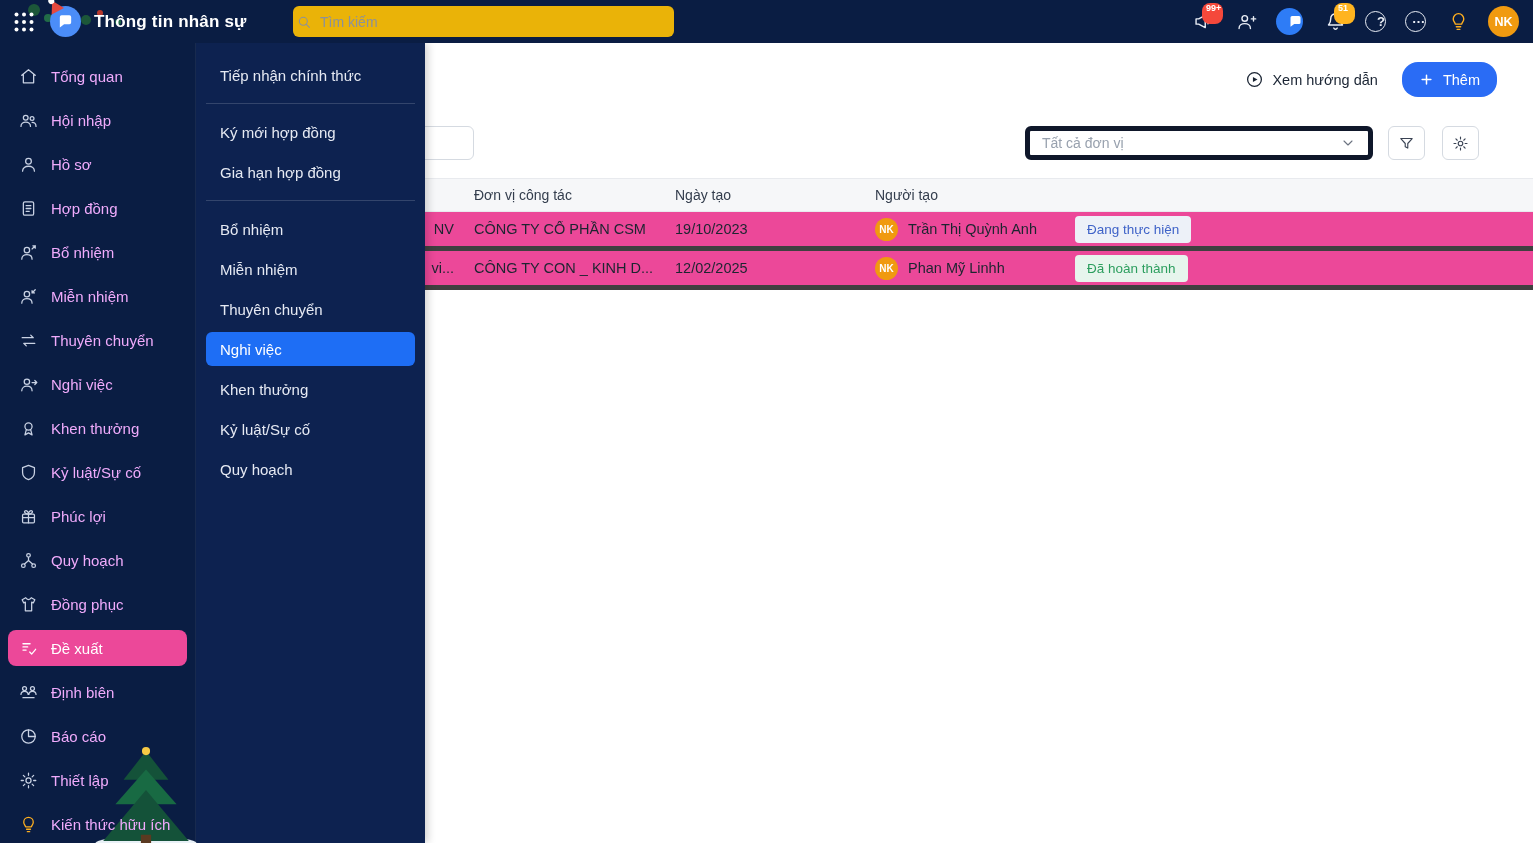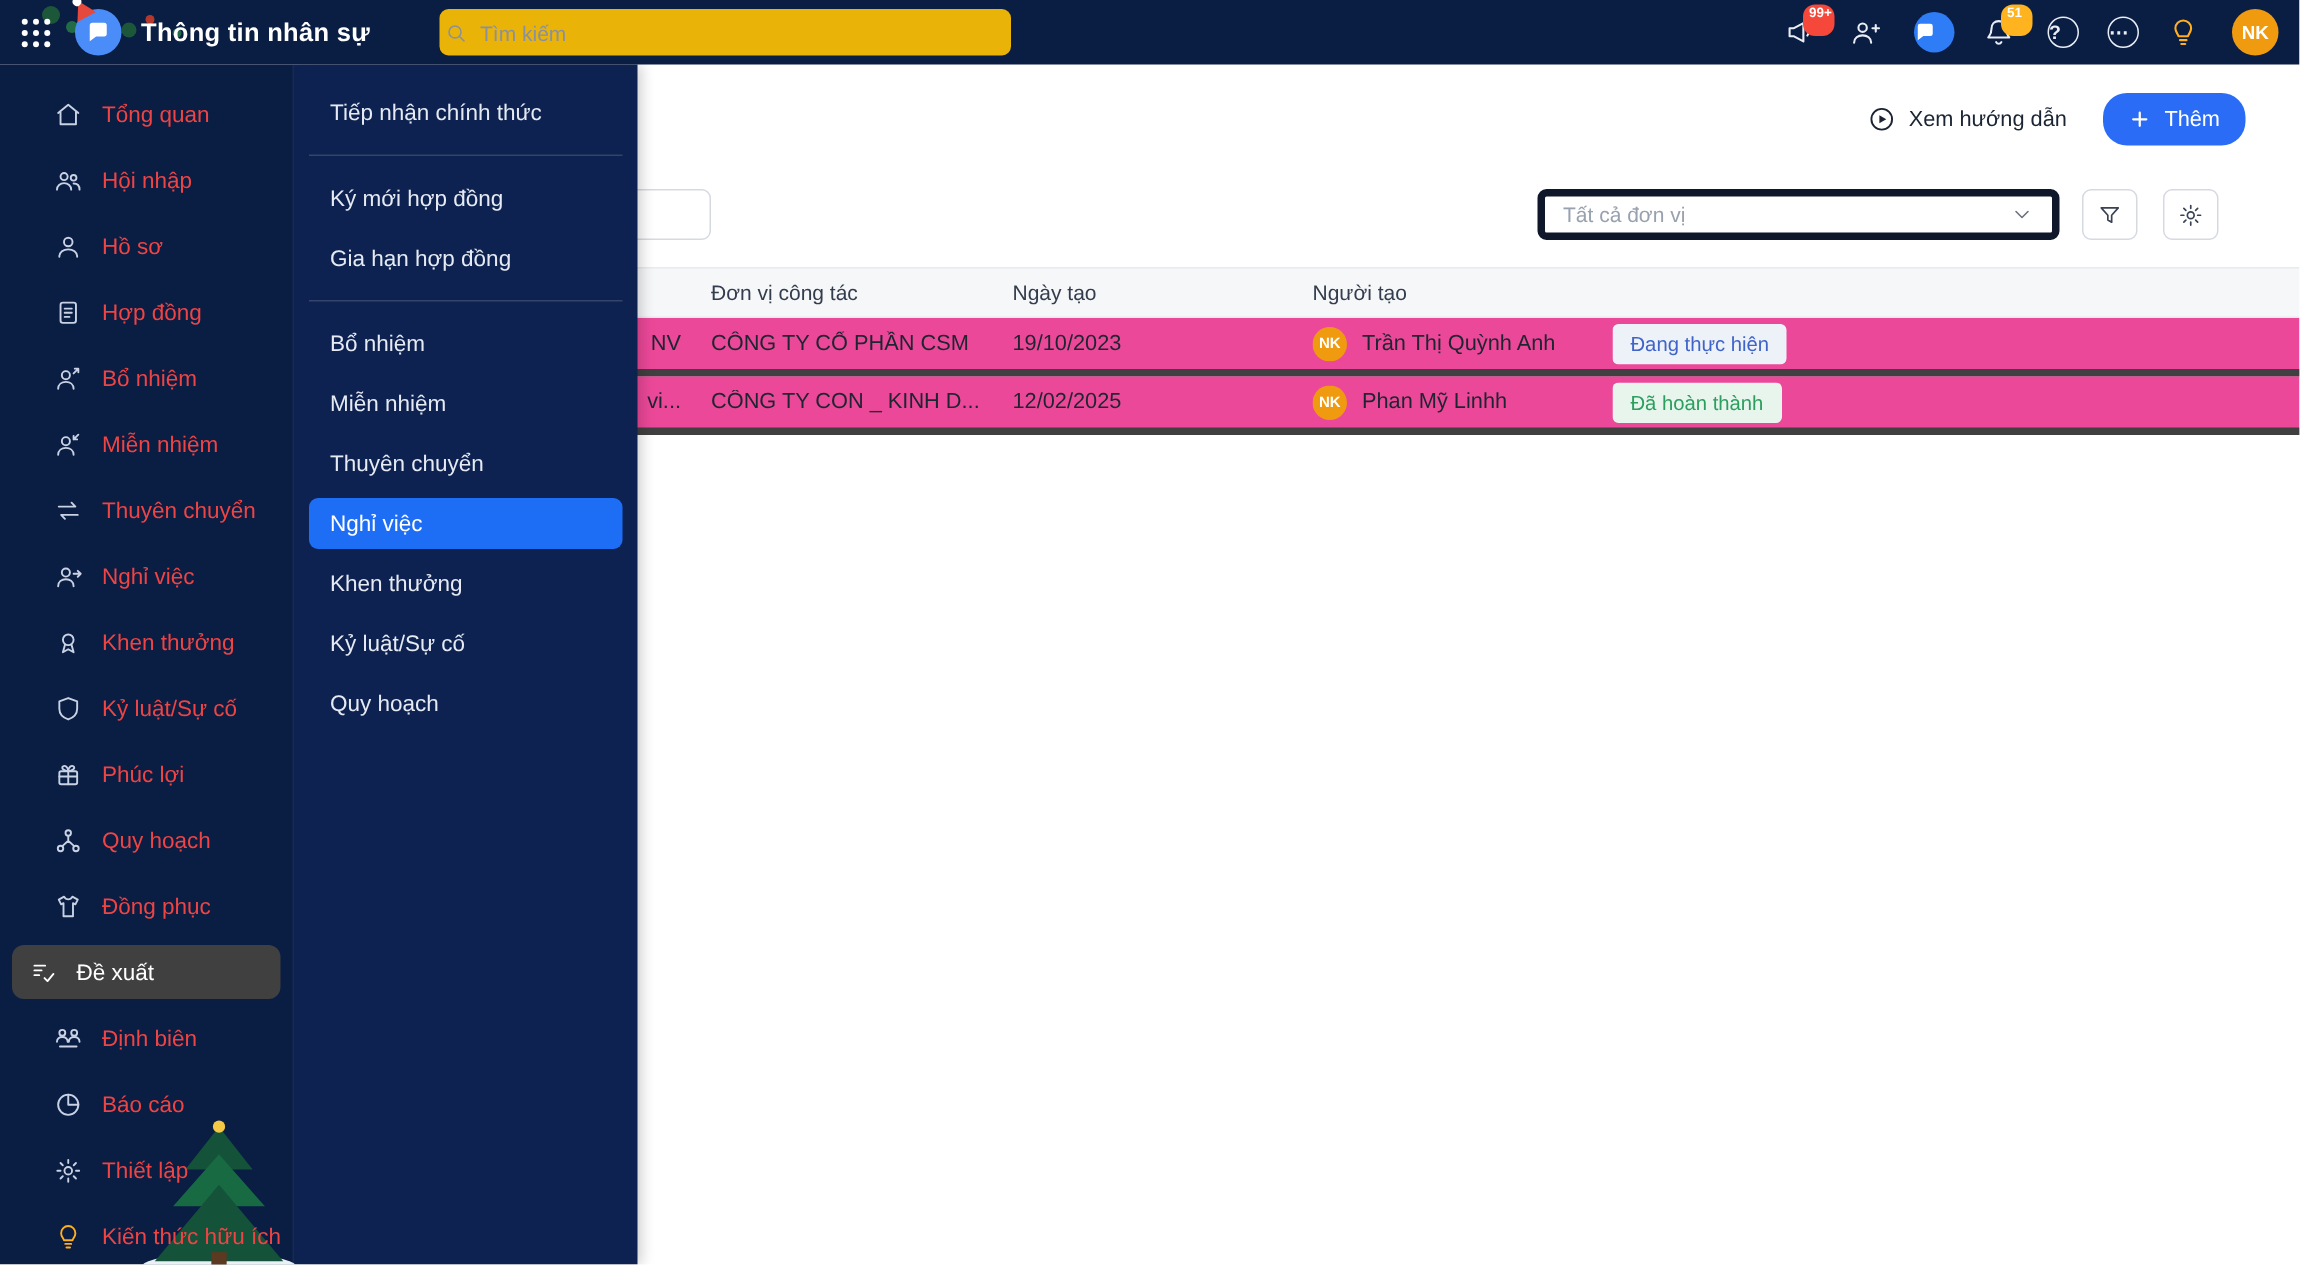--- a/index.html
+++ b/index.html
@@ -45,21 +45,21 @@
   .tb-search .s-icon { width:16px; height:16px; flex:none; }
   .tb-search input {
     flex:1; border:none; background:transparent; outline:none;
     font-size:14px; color:#303A4D; font-family:inherit;
   }
   .tb-search input::placeholder { color:#8A919E; }
   .tb-right {
     position:absolute; right:14px; top:0; height:43px;
     display:flex; align-items:center; gap:19px; color:#E9EDF5;
   }
-  .tb-ic { position:relative; width:24px; height:24px; display:flex; align-items:center; justify-content:flex-start; cursor:pointer; }
+  .tb-ic { position:relative; width:24px; height:24px; display:flex; align-items:center; justify-content:flex-end; cursor:pointer; }
   .tb-ic > span { width:21px; height:21px; display:block; }
   .chat-circle { width:27px; height:27px; border-radius:50%; background:#2E7CF6; }
   .chat-circle > span { width:15px; height:15px; }
   .circle-glyph {
     width:21px; height:21px; border:1.6px solid #E9EDF5; border-radius:50%;
     font-size:13px; font-weight:700; line-height:1; color:#E9EDF5;
   }
   .lantern { color:#FFAF1F; }
   .tb-avatar {
     width:31px; height:31px; border-radius:50%; background:#F09A10; color:#fff;
@@ -74,25 +74,25 @@
   .badge.yellow { background:#FFB41F; }
 
   
   .sidebar {
     position:absolute; top:43px; left:0; bottom:0; width:196px;
     background:#0A1D43; z-index:30; padding-top:11px;
     border-right:1px solid rgba(255,255,255,.06);
   }
   .side-item {
     position:relative; z-index:1; height:44px; display:flex; align-items:center;
-    gap:13px; padding:0 36px; color:#ef4444; font-size:15px; cursor:pointer; white-space:nowrap;
+    gap:13px; padding:0 19px; color:#f0abfc; font-size:15px; cursor:pointer; white-space:nowrap;
   }
   .side-item .si-icon { width:19px; height:19px; flex:none; color:#C9D2E4; }
   .side-item.active {
-    background:#404040; border-radius:8px; margin:4px 8px; height:36px; padding:16px 11px; color:#fff;
+    background:#ec4899; border-radius:8px; margin:4px 8px; height:36px; padding:16px 11px; color:#fff;
   }
   .side-item.active .si-icon { color:#fff; }
   .side-item.highlight .si-icon { color:#FFAF1F; }
   .tree { position:absolute; left:94px; bottom:-4px; width:104px; height:102px; z-index:0; }
 
   
   .submenu {
     position:absolute; top:43px; left:196px; bottom:0; width:229px;
     background:#0D2250; z-index:20; padding-top:12px;
     box-shadow:3px 0 8px rgba(0,0,0,.18);

